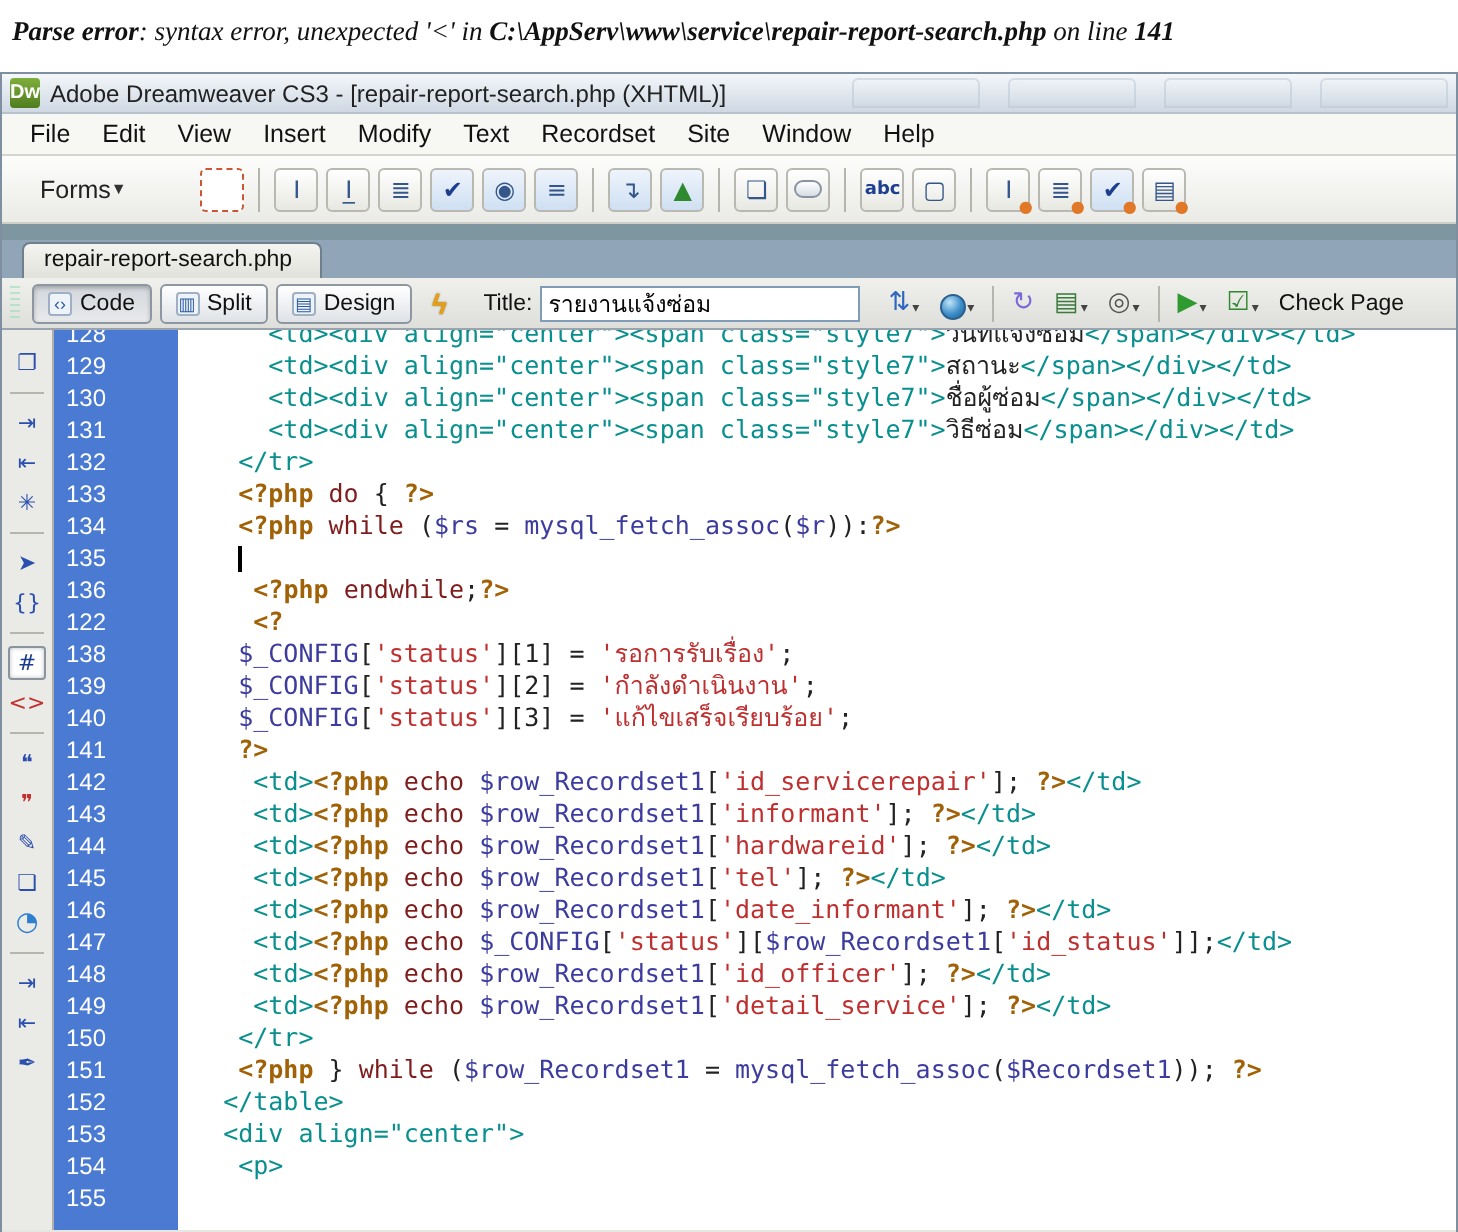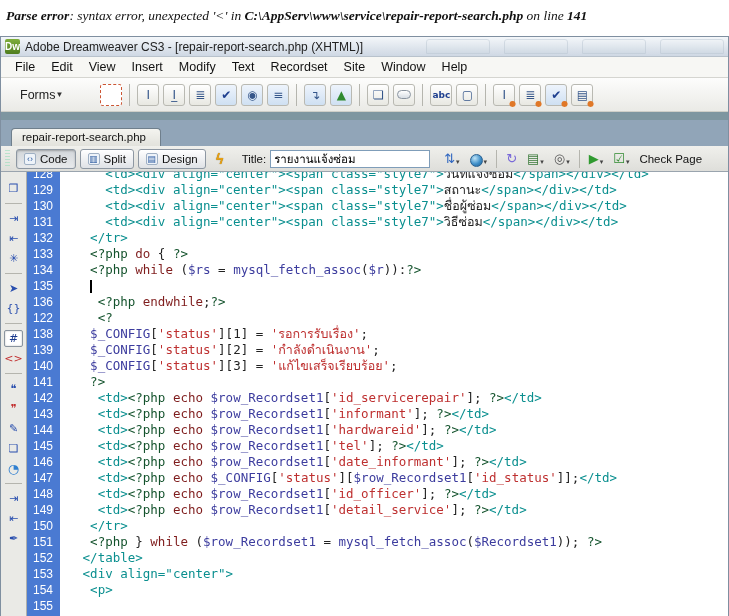--- a/index.html
+++ b/index.html
@@ -33,21 +33,21 @@
   .ibox[data-name="jump-menu-icon"], .ibox[data-name="image-field-icon"], .ibox[data-name="spry-validation-checkbox-icon"] { background:linear-gradient(#eef4fc,#cfe0f2); }
   .ibox[data-name="checkbox-icon"], .ibox[data-name="spry-validation-checkbox-icon"] { color:#1e3f8f; font-weight:bold; }
   .ibox[data-name="image-field-icon"] { color:#2f8a2f; }
   .ibox[data-name="button-icon"] span { display:block; width:14px; height:9px; border:1px solid #8a94a0; border-radius:5px; background:linear-gradient(#fff,#d7dde4); }
   .ibox[data-name="label-icon"] { font-size:9px; color:#1e3f8f; font-weight:bold; letter-spacing:0; }
   .ibox.spry::after { content:"●"; position:absolute; right:-2px; bottom:-3px; font-size:8px; color:#e07828; }
 
   .workspace-strip { height:8px; background:#7e96a0; }
 
   
-  .tabbar { height:26px; background:#91a5b8; display:flex; align-items:flex-end; padding-left:10px; }
+  .tabbar { height:19px; background:#91a5b8; display:flex; align-items:flex-end; padding-left:10px; }
   .doc-tab { background:linear-gradient(#f4f4f0,#e2e2dc); border:1px solid #6f7f8c; border-bottom:none; border-radius:4px 4px 0 0; font-size:11.5px; color:#111; padding:2px 14px 2px 10px; height:18px; }
 
   
   .codebar { height:26px; background:linear-gradient(#f0f0ec,#dededa); border-bottom:1px solid #9aa4ae; display:flex; align-items:center; gap:4px; padding:0 4px; }
   .grip { width:5px; height:18px; margin-right:2px; background:repeating-linear-gradient(#9db 0 1px, transparent 1px 3px); opacity:.6; }
   .viewbtn { display:flex; align-items:center; gap:4px; font-size:11.5px; color:#111; border:1px solid #8d97a2; border-radius:3px; background:linear-gradient(#ffffff,#dfe2e6); padding:2px 7px; height:20px; }
   .viewbtn.active { background:linear-gradient(#d2d6da,#e8eaec); box-shadow:inset 0 1px 2px rgba(0,0,0,.25); }
   .mini { width:12px; height:12px; display:flex; align-items:center; justify-content:center; font-size:9px; color:#2b5aa0; border:1px solid #9fb0c4; background:#eef3f9; border-radius:2px; }
   .boltbox { width:20px; height:20px; display:flex; align-items:center; justify-content:center; border:1px solid transparent; border-radius:3px; }
   .bolt { color:#e8a012; font-weight:bold; font-size:14px; text-shadow:0 0 1px #7a5a00; }
@@ -62,29 +62,29 @@
   
   .editor { display:flex; height:450px; background:#fff; overflow:hidden; }
   .coding-toolbar { width:26px; background:#eaeae6; border-right:1px solid #b0b0aa; display:flex; flex-direction:column; align-items:center; padding-top:8px; gap:3px; flex:none; }
   .ct-icon { width:19px; height:17px; display:flex; align-items:center; justify-content:center; font-size:11px; color:#2a4fae; font-family:"DejaVu Sans",sans-serif; border:1px solid transparent; border-radius:2px; }
   .ct-icon.active { border-color:#8a949e; background:#fff; box-shadow:inset 0 0 2px rgba(0,0,0,.25); color:#1a3a8e; }
   .ct-icon[data-name="highlight-invalid-code-icon"] { color:#c23030; }
   .ct-icon[data-name="remove-comment-icon"] { color:#c23030; }
   .ct-icon[data-name="move-convert-css-icon"] { color:#2f7fd0; font-size:13px; }
   .ct-div { width:17px; height:1px; background:#b5b5ae; margin:3px 0; }
 
-  .gutter { width:33px; background:#4a7ad2; color:#fff; font-size:12px; flex:none; }
+  .gutter { width:62px; background:#4a7ad2; color:#fff; font-size:12px; flex:none; }
   .gutter-inner { margin-top:-6px; }
   .gutter .ln { height:16px; line-height:16px; padding-left:6px; }
 
   .code { flex:1; overflow:hidden; }
   .code-inner { margin-top:-6px; }
   .code-line { height:16px; line-height:16px; font-family:"DejaVu Sans Mono","Liberation Mono",monospace; font-size:12.5px; white-space:pre; color:#222; }
   .tok-tag { color:#0a8f8f; }
-  .tok-php { color:#14532d; font-weight:normal; }
+  .tok-php { color:#a16207; font-weight:bold; }
   .tok-kw  { color:#7f1d1d; }
   .tok-var { color:#3c3c9e; }
   .tok-str { color:#be3030; }
   .tok-txt { color:#222; }
   .cursor { display:inline-block; width:1.5px; height:13px; background:#000; vertical-align:middle; }
 </style>
 </head>
 <body>
 
 <div class="screen" data-name="screenshot-root">

